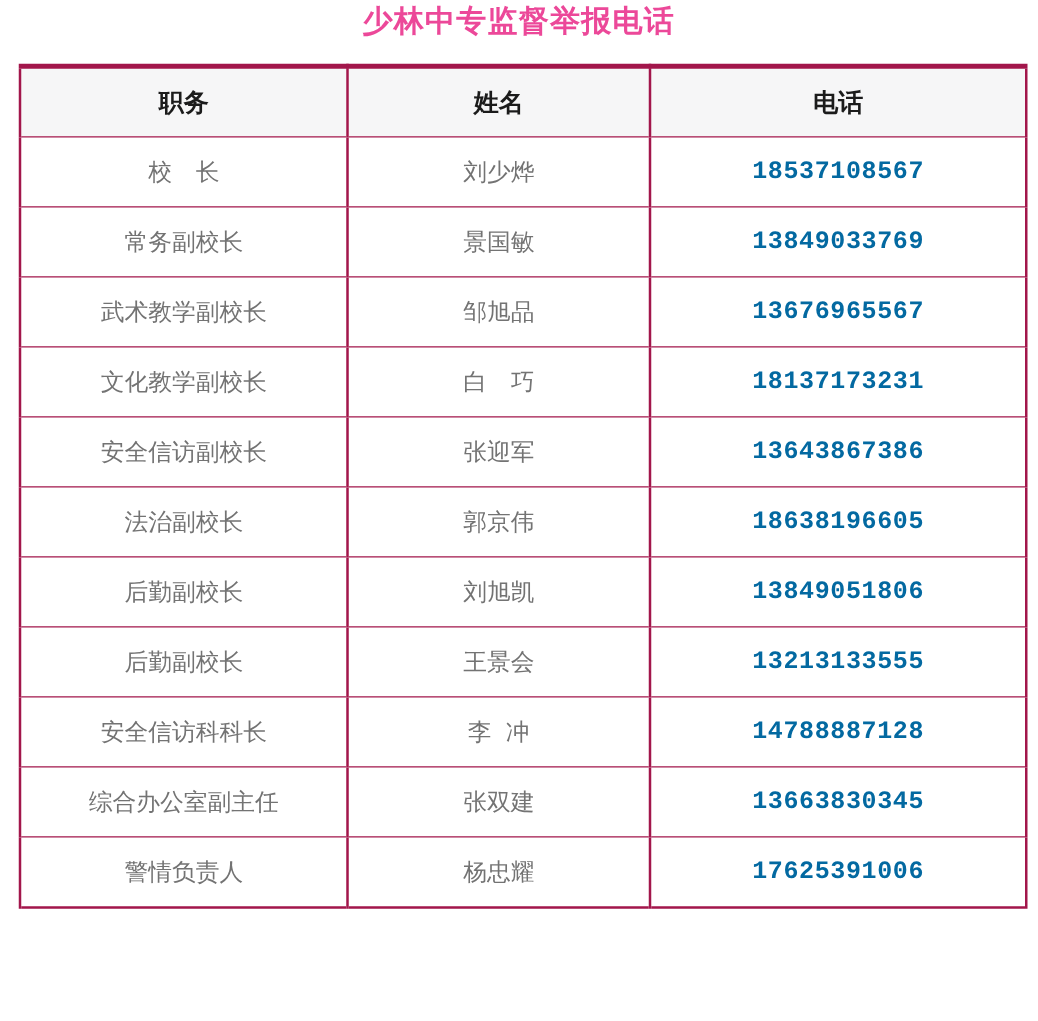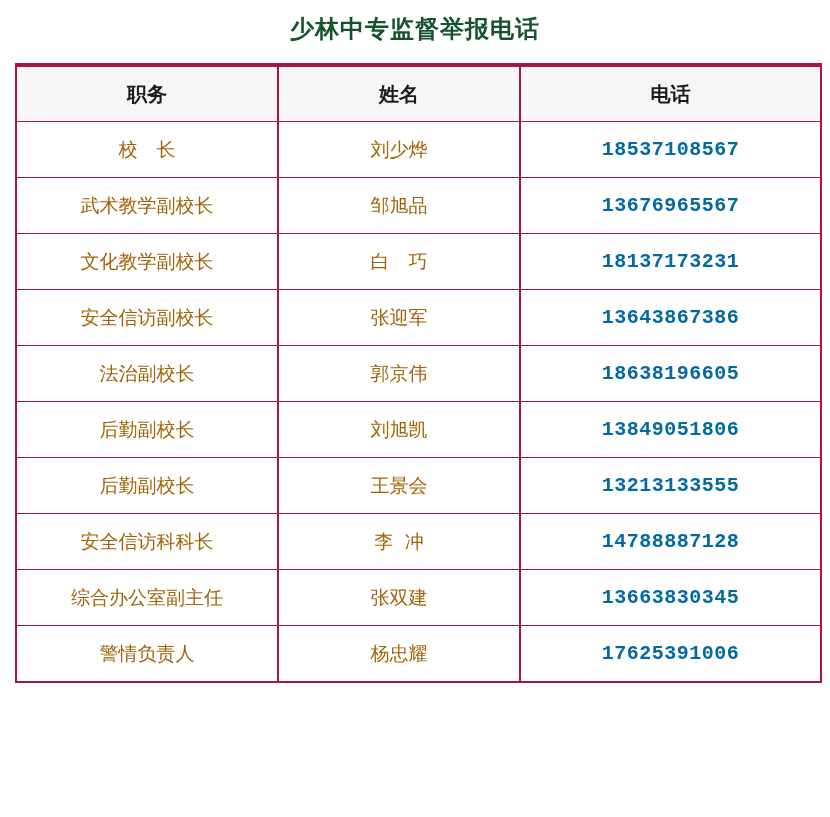--- a/index.html
+++ b/index.html
@@ -10,27 +10,27 @@
     font-family: "DejaVu Sans", "Liberation Sans", sans-serif;
   }
   .page {
     width: 830px;
     height: 817px;
     background: #ffffff;
     overflow: hidden;
   }
   .title {
     margin: 0;
-    padding-top: 12px;
+    padding-top: 0;
     height: 51px;
     line-height: 34px;
     text-align: center;
     font-size: 24px;
     font-weight: bold;
-    color: #14532d;
+    color: #ec4899;
     letter-spacing: 1px;
   }
   table.report-table {
     border-collapse: collapse;
     table-layout: fixed;
     width: 805px;
     margin-left: 15px;
     border: 2px solid #A2164B;
     border-top-width: 4px;
     font-family: Liberation Mono, monospace;
@@ -55,21 +55,21 @@
     background: #F6F6F7;
     font-size: 20px;
     font-weight: bold;
     color: #1b1b1b;
     height: 54px;
   }
   .report-table tbody td {
     background: #ffffff;
     font-size: 19px;
     font-weight: normal;
-    color: #a16207;
+    color: #737373;
   }
   .report-table tbody td.phone {
     font-weight: bold;
     font-size: 20px;
     letter-spacing: 0.5px;
     color: #0369a1;
   }
 </style>
 </head>
 <body>
@@ -88,20 +88,25 @@
         <th>职务</th>
         <th>姓名</th>
         <th>电话</th>
       </tr>
     </thead>
     <tbody>
         <tr>
           <td>校　长</td>
           <td>刘少烨</td>
           <td class="phone">18537108567</td>
+        </tr>
+        <tr>
+          <td>常务副校长</td>
+          <td>景国敏</td>
+          <td class="phone">13849033769</td>
         </tr>
         <tr>
           <td>武术教学副校长</td>
           <td>邹旭品</td>
           <td class="phone">13676965567</td>
         </tr>
         <tr>
           <td>文化教学副校长</td>
           <td>白　巧</td>
           <td class="phone">18137173231</td>

